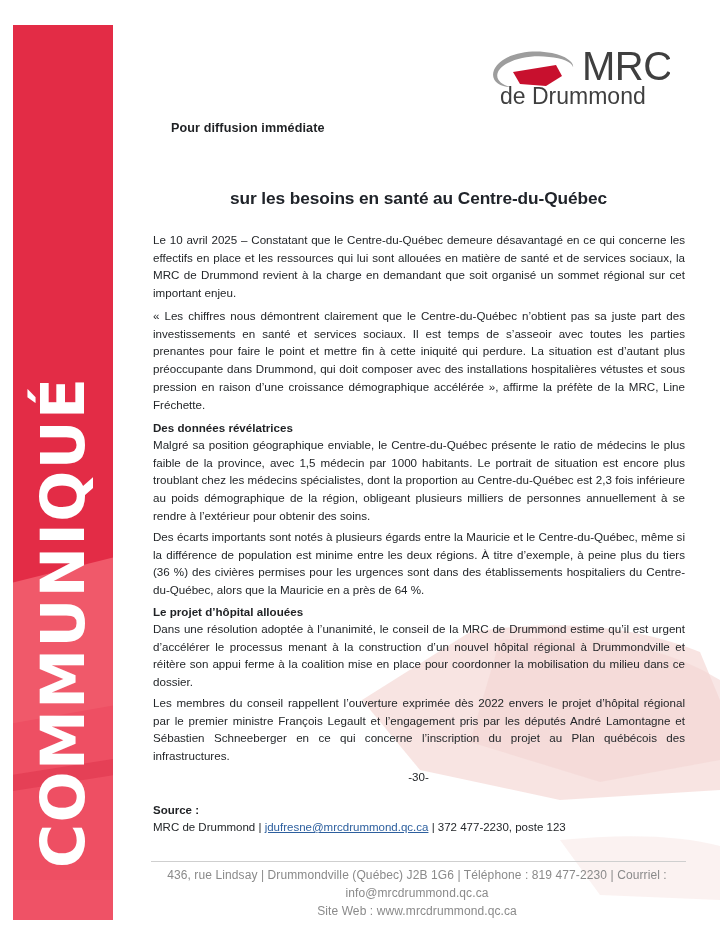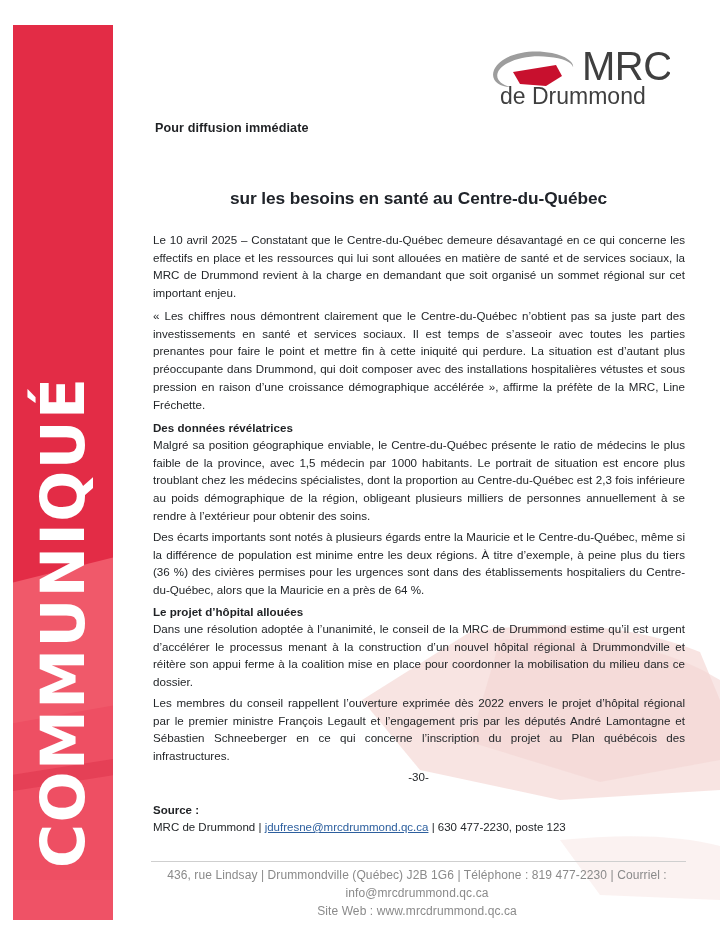--- a/index.html
+++ b/index.html
@@ -119,21 +119,21 @@
     position: absolute;
     right: 16px;
     top: 36px;
     width: 200px;
     height: 72px;
   }
 
   
   .release-line {
     position: absolute;
-    left: 4px;
+    left: 20px;
     top: 121px;
     font-size: 12.6px;
     font-weight: 700;
     color: #1f2124;
     letter-spacing: .1px;
   }
 
   .headline {
     position: absolute;
     left: 0;
@@ -266,21 +266,21 @@
 
     <div class="subhead" style="top:603px;">Le projet d’hôpital allouées</div>
     <div class="para" style="top:620px;">Dans une résolution adoptée à l’unanimité, le conseil de la MRC de Drummond estime qu’il est urgent d’accélérer le processus menant à la construction d’un nouvel hôpital régional à Drummondville et réitère son appui ferme à la coalition mise en place pour coordonner la mobilisation du milieu dans ce dossier.</div>
     <div class="para" style="top:694px;">Les membres du conseil rappellent l’ouverture exprimée dès 2022 envers le projet d’hôpital régional par le premier ministre François Legault et l’engagement pris par les députés André Lamontagne et Sébastien Schneeberger en ce qui concerne l’inscription du projet au Plan québécois des infrastructures.</div>
 
     <div class="dash30">-30-</div>
 
     <div class="source-block">
       <div class="src-label">Source :</div>
       <div>
-        <span>MRC de Drummond</span><span> | </span><a class="maillink" href="#">jdufresne@mrcdrummond.qc.ca</a><span> | </span><span>630 477-2230, poste 123</span>
+        <span>MRC de Drummond</span><span> | </span><a class="maillink" href="#">jdufresne@mrcdrummond.qc.ca</a><span> | </span><span>372 477-2230, poste 123</span>
       </div>
     </div>
 
     <div class="footer-rule"></div>
     <div class="footer">
       <span class="f-line f-line-1">436, rue Lindsay | Drummondville (Québec) J2B 1G6 | Téléphone : 819 477-2230 | Courriel : info@mrcdrummond.qc.ca</span>
       <span class="f-line">Site Web : www.mrcdrummond.qc.ca</span>
     </div>
 
   </div>

